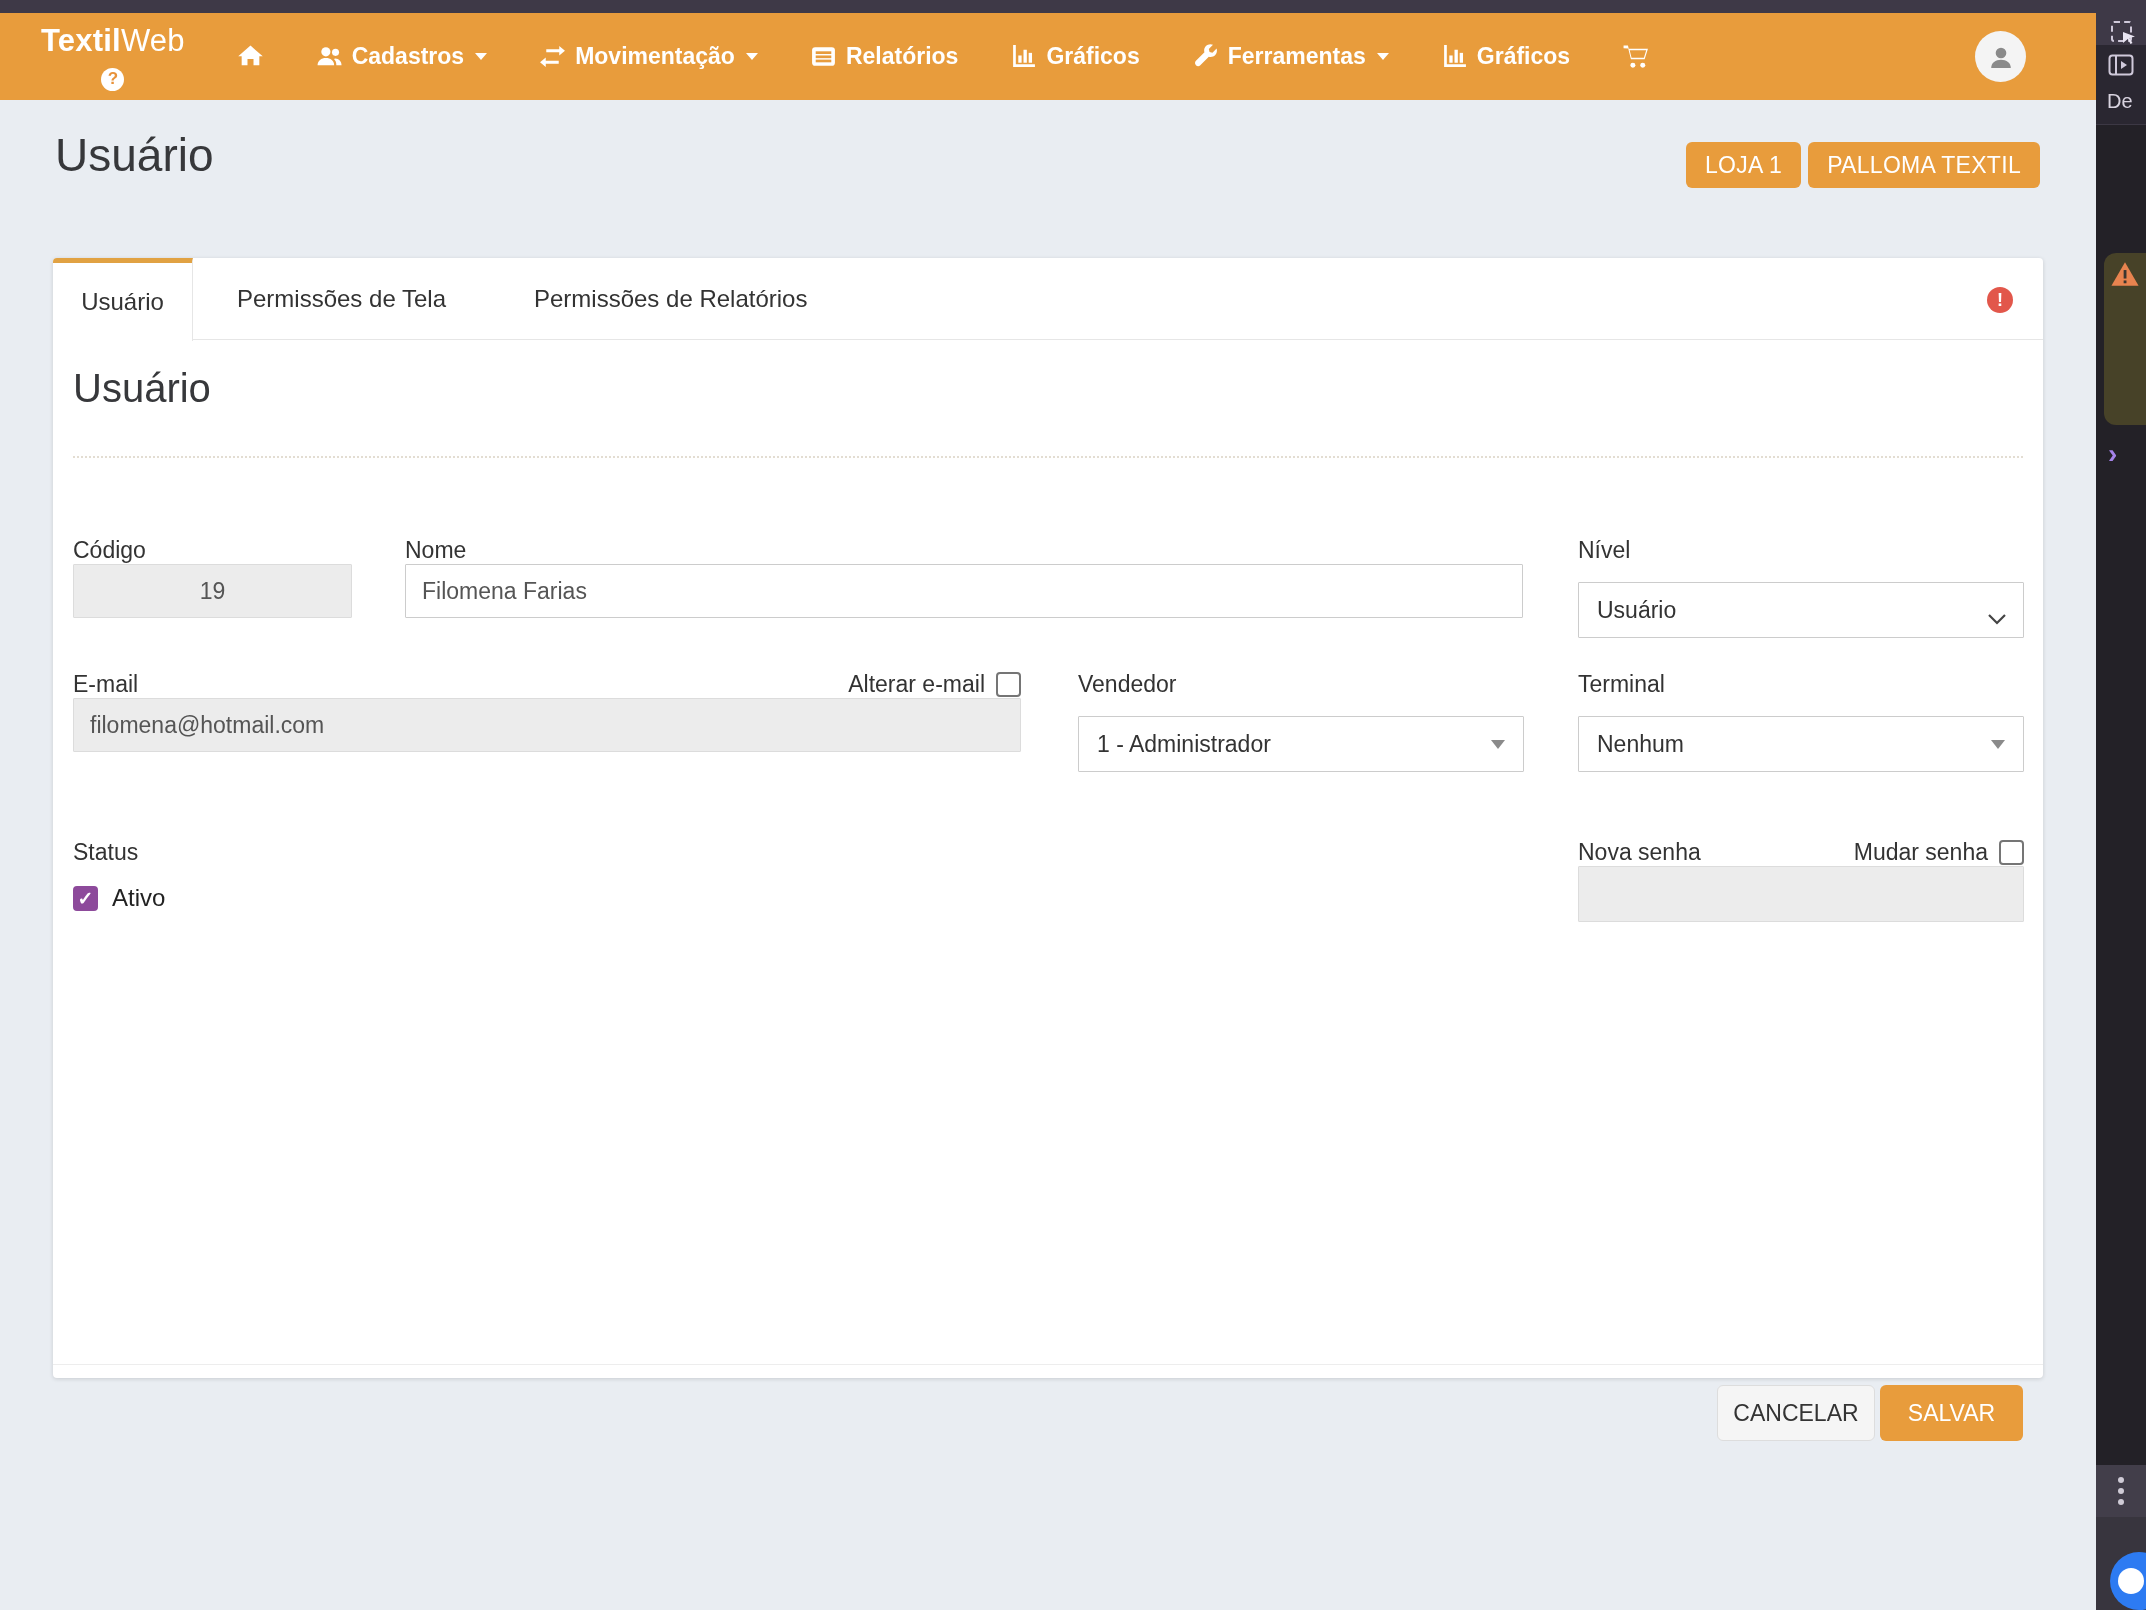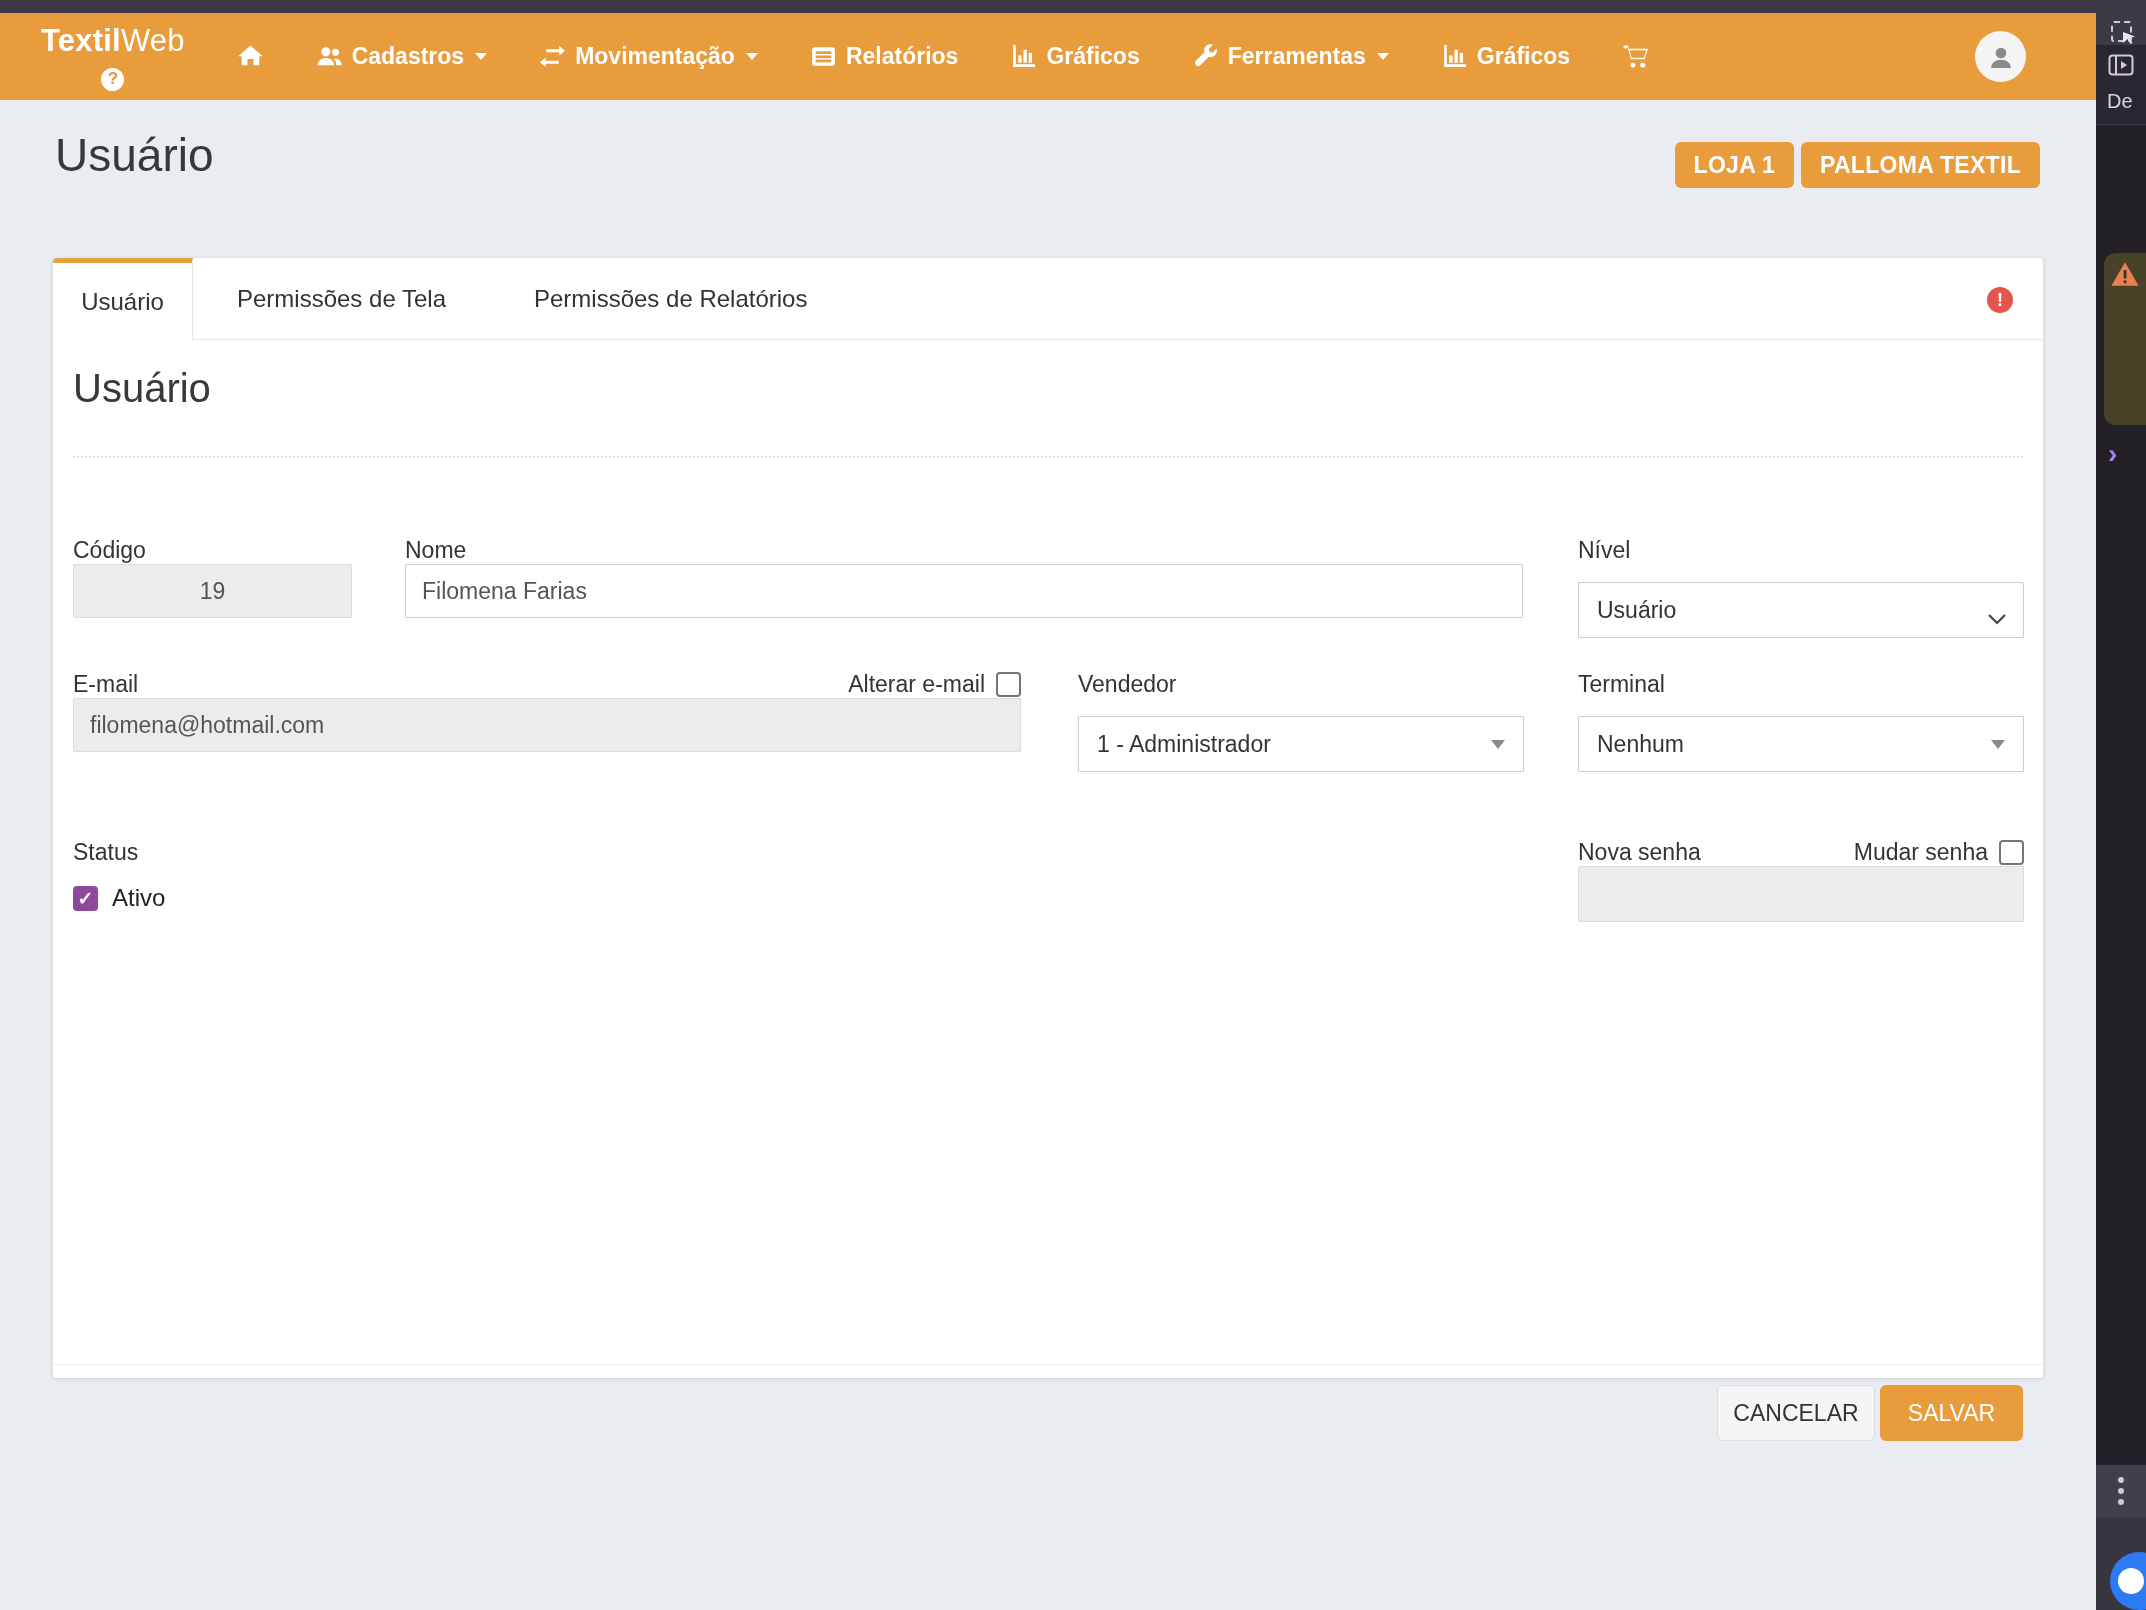--- a/index.html
+++ b/index.html
@@ -35,21 +35,21 @@
   .avatar {
     position:absolute; top:18px; right:70px; width:51px; height:51px; border-radius:50%;
     background:#f4f4f4; display:flex; align-items:center; justify-content:center;
   }
 
   
   .page-title { position:absolute; top:128px; left:55px; font-size:46px; color:#37383b; }
   .badges { position:absolute; top:142px; right:106px; display:flex; gap:7px; }
   .badge {
     height:46px; padding:0 19px; background:#e89c3c; border-radius:6px; border:none;
-    color:#fff; font-weight:bold; font-size:23px; display:flex; align-items:center; letter-spacing:.3px;
+    color:#fff; font-weight:normal; font-size:23px; display:flex; align-items:center; letter-spacing:.3px;
     font-family:"Liberation Sans",sans-serif; cursor:pointer;
   }
 
   
   .card {
     position:absolute; left:53px; top:258px; width:1990px; height:1120px;
     background:#fff; border-radius:4px; box-shadow:0 1px 4px rgba(0,0,0,.14);
   }
   .tabs { position:relative; height:82px; border-bottom:1px solid #e6e6e6; display:flex; }
   .tab {

